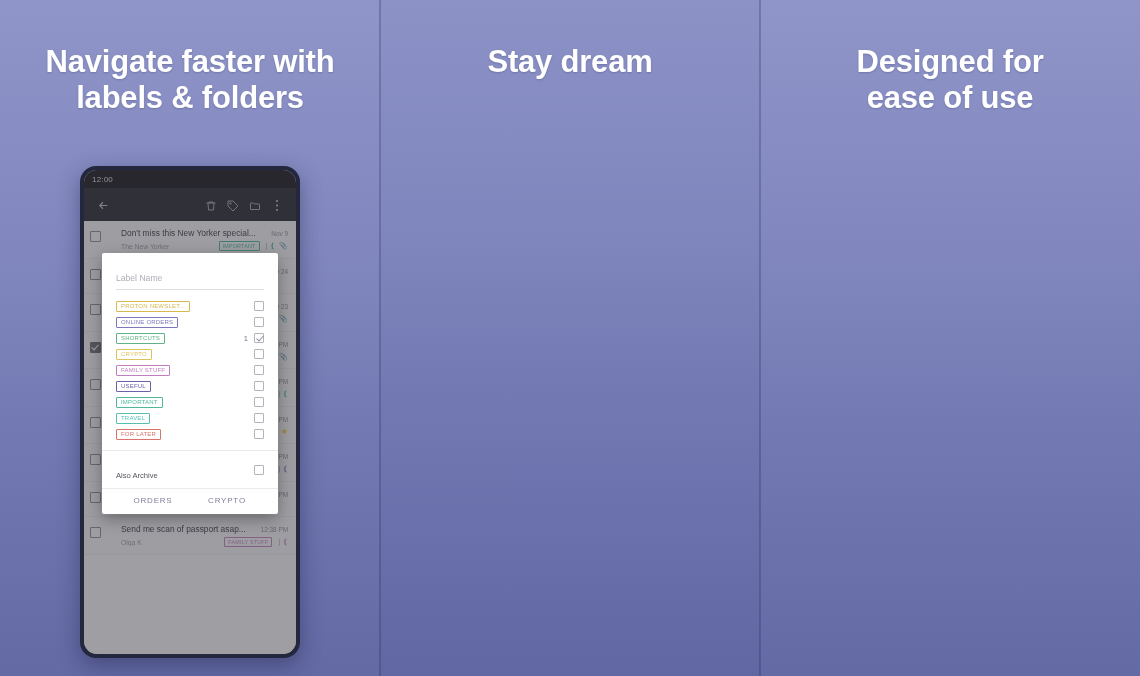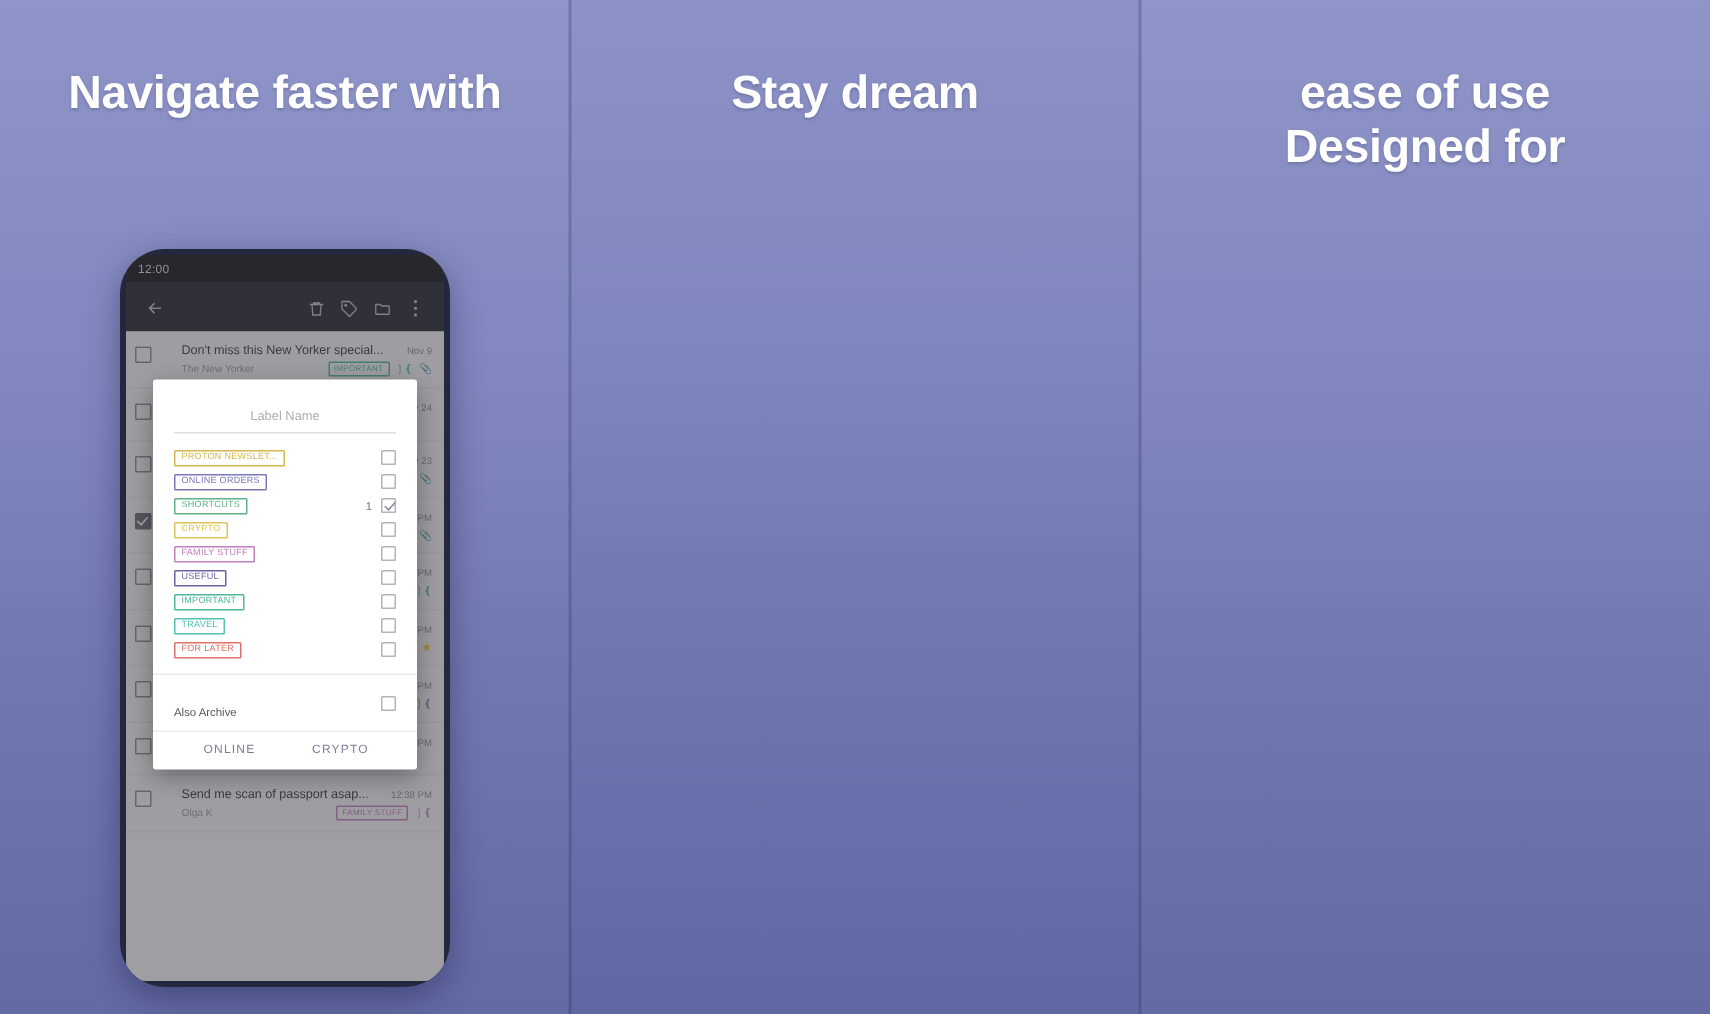--- a/index.html
+++ b/index.html
@@ -33,21 +33,21 @@
     font-size: 31px;
     font-weight: bold;
     line-height: 1.17;
     letter-spacing: -0.2px;
     text-shadow: 0 1px 2px rgba(40,45,80,0.25);
   }
 
   
   .phone {
     position: absolute;
-    border-radius: 30px;
+    border-radius: 16px;
     background: #24283f;
     box-shadow: 0 7px 22px rgba(30,34,70,0.45);
     padding: 4px;
     overflow: hidden;
   }
   .screen {
     width: 100%; height: 100%;
     border-radius: 13px;
     background: #101010;
     overflow: hidden;
@@ -112,21 +112,21 @@
     box-shadow: 0 5px 16px rgba(0,0,0,0.32);
     overflow: hidden;
   }
   .dlg-title {
     font-size: 11.5px; color: #3a3a42; padding: 15px 14px 0 14px; font-weight: normal;
   }
   .dlg-input-wrap { padding: 14px 14px 0 14px; }
   .dlg-input {
     width: 100%; border: none; border-bottom: 1px solid #dddde3;
     font-size: 8.6px; color: #3a3a42; padding: 0 0 6px 0;
-    font-family: "Liberation Sans", sans-serif; outline: none; background: transparent; text-align: center;
+    font-family: "Liberation Sans", sans-serif; outline: none; background: transparent;
   }
   .dlg-input::placeholder { color: #aeaeb8; }
   .lbl-list { margin-top: 8px; }
   .lbl-row {
     display: flex; align-items: center; padding: 2.5px 14px; gap: 6px;
   }
   .lbl-count { font-size: 7.5px; color: #75757f; }
   .lbl-cb {
     width: 10px; height: 10px; border: 1.3px solid #b3b3bd; border-radius: 1px;
     flex: none; position: relative; background: #fff;
@@ -152,20 +152,21 @@
   }
 </style>
 </head>
 <body>
 
 <div class="stage">
 
   <div class="panel p1">
     <div class="headline">
       <div>Navigate faster with</div>
+      <div>labels &amp; folders</div>
     </div>
 
     <div class="phone" id="phone1">
       <div class="screen">
         <div class="statusbar">
           <span>12:00</span>
         </div>
 
         <div class="p1-toolbar">
           <span class="tb-ico">
@@ -386,38 +387,38 @@
                 <span class="lbl-count"></span>
                 <span class="lbl-cb"></span>
               </div>
             </div>
           <div class="dlg-sep"></div>
           <div class="also-row">
             <span class="also-txt">Also Archive</span>
             <span class="lbl-cb"></span>
           </div>
           <div class="dlg-actions">
-            <button class="dlg-btn">ONLINE</button>
+            <button class="dlg-btn">ORDERS</button>
             <button class="dlg-btn">CRYPTO</button>
           </div>
         </div>
       </div>
     </div>
   </div>
 
   <div class="panel p2">
     <div class="headline">
       <div>Stay dream</div>
     </div>
 
   </div>
 
   <div class="panel p3">
     <div class="headline">
+      <div>Designed for</div>
       <div>ease of use</div>
-      <div>Designed for</div>
     </div>
 
   </div>
 
   <div class="panel-sep" style="left:379px"></div>
   <div class="panel-sep" style="left:759px"></div>
 </div>
 
 </body></html>

